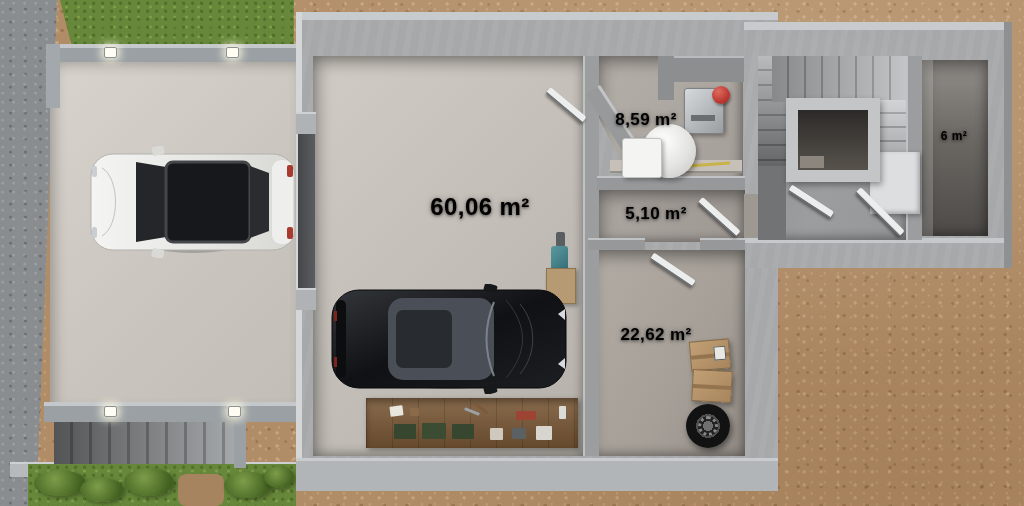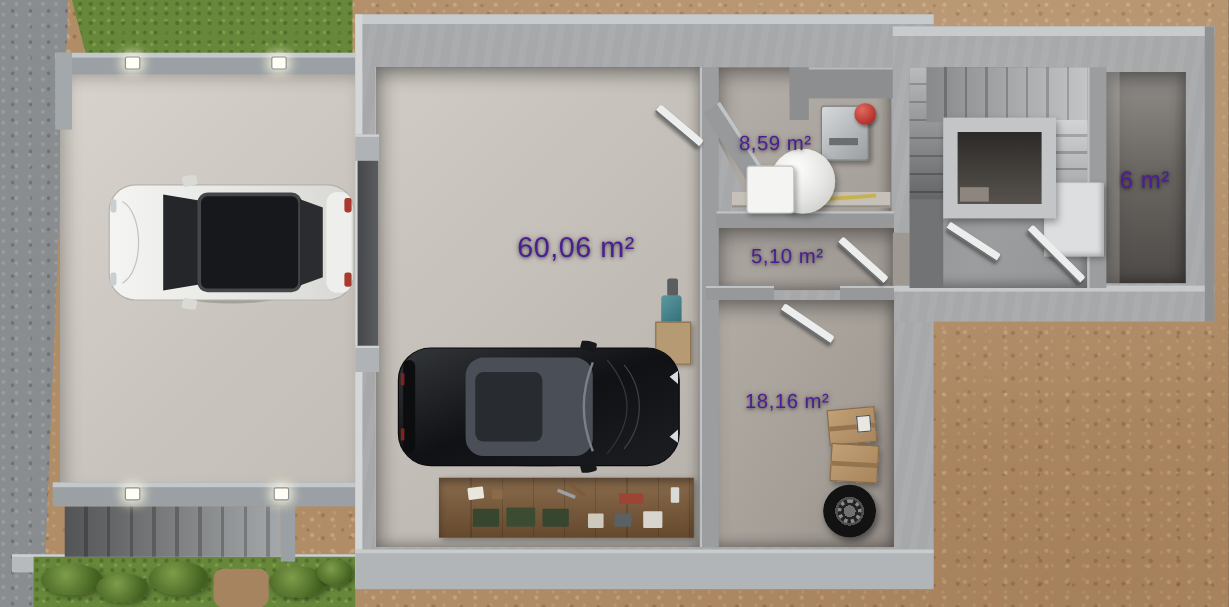--- a/index.html
+++ b/index.html
@@ -153,21 +153,21 @@
   
   #tan-case{left:546px;top:268px;width:28px;height:34px;background:#b59a73;border:1px solid #8d7450;box-shadow:2px 2px 4px rgba(0,0,0,.3);}
   #jerry-can{left:551px;top:246px;width:17px;height:24px;background:linear-gradient(135deg,#5a99a1,#356e76);border-radius:3px;}
   #oil-bottle{left:556px;top:232px;width:9px;height:15px;background:#5a5e60;border-radius:2px;}
 
   
   #suv{left:88px;top:146px;width:210px;height:112px;}
   #coupe{left:330px;top:284px;width:238px;height:110px;}
 
   
-  .label{color:#4c1d95;font-weight:400;letter-spacing:.4px;white-space:nowrap;
+  .label{color:#000000;font-weight:700;letter-spacing:.4px;white-space:nowrap;
     text-shadow:0 1px 3px rgba(0,0,0,.55), 0 0 6px rgba(0,0,0,.25);
     transform:translate(-50%,-50%);font-family:"Liberation Sans",sans-serif;}
 </style>
 </head>
 <body>
 
 <div id="scene">
 
   <div class="abs ni" id="dirt"></div>
   <div class="abs ni" id="dirt-shade"></div>
@@ -335,16 +335,16 @@
       <path d="M190 20 C207 40 207 70 190 90" stroke="#3f4246" fill="none"></path>
       <path d="M176 16 C198 42 198 68 176 94" stroke="#34373b" fill="none"></path>
       <path d="M228 30 l7 -5 v11 z" fill="#d7dbe0"></path>
       <path d="M228 80 l7 5 v-11 z" fill="#d7dbe0"></path>
     </svg>
   </div>
 
   <div class="abs label" style="left:480px;top:207px;font-size:24px;">60,06 m²</div>
   <div class="abs label" style="left:646px;top:120px;font-size:17px;">8,59 m²</div>
   <div class="abs label" style="left:656px;top:214px;font-size:17px;">5,10 m²</div>
-  <div class="abs label" style="left:656px;top:335px;font-size:17px;">18,16 m²</div>
-  <div class="abs label" style="left:954px;top:151px;font-size:20px;">6 m²</div>
+  <div class="abs label" style="left:656px;top:335px;font-size:17px;">22,62 m²</div>
+  <div class="abs label" style="left:954px;top:136px;font-size:12px;">6 m²</div>
 
 </div>
 
 </body></html>

